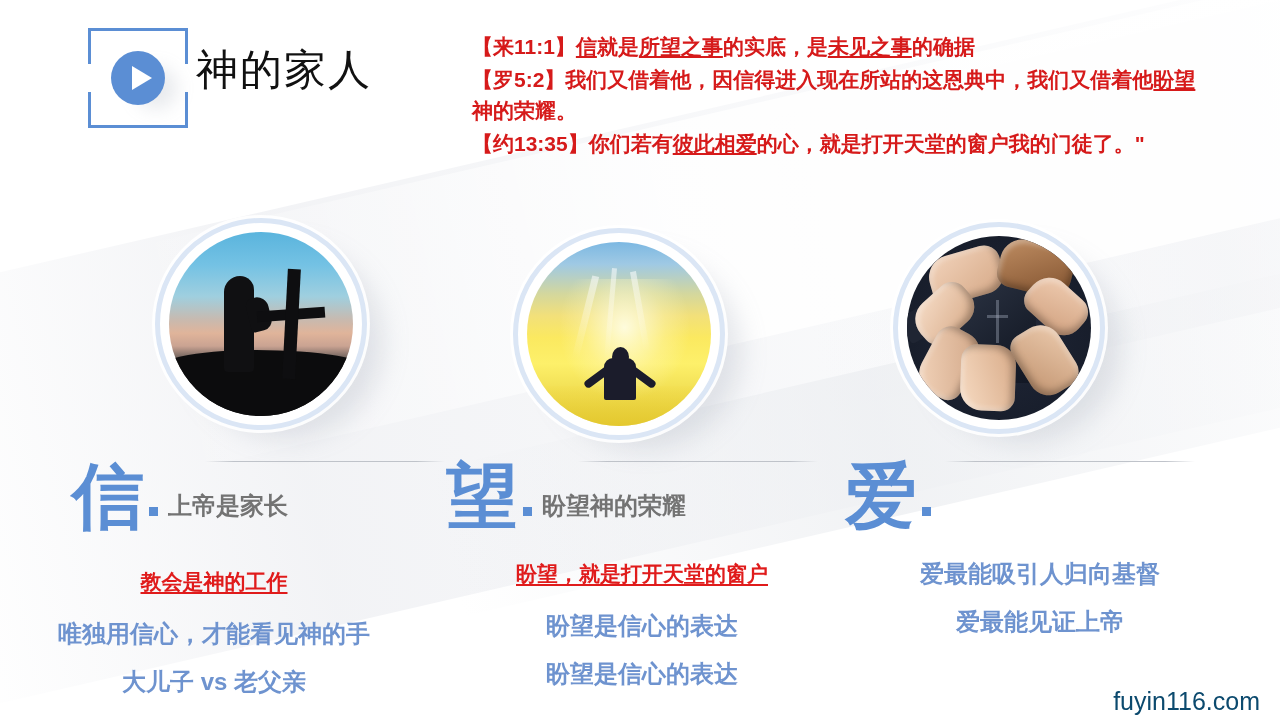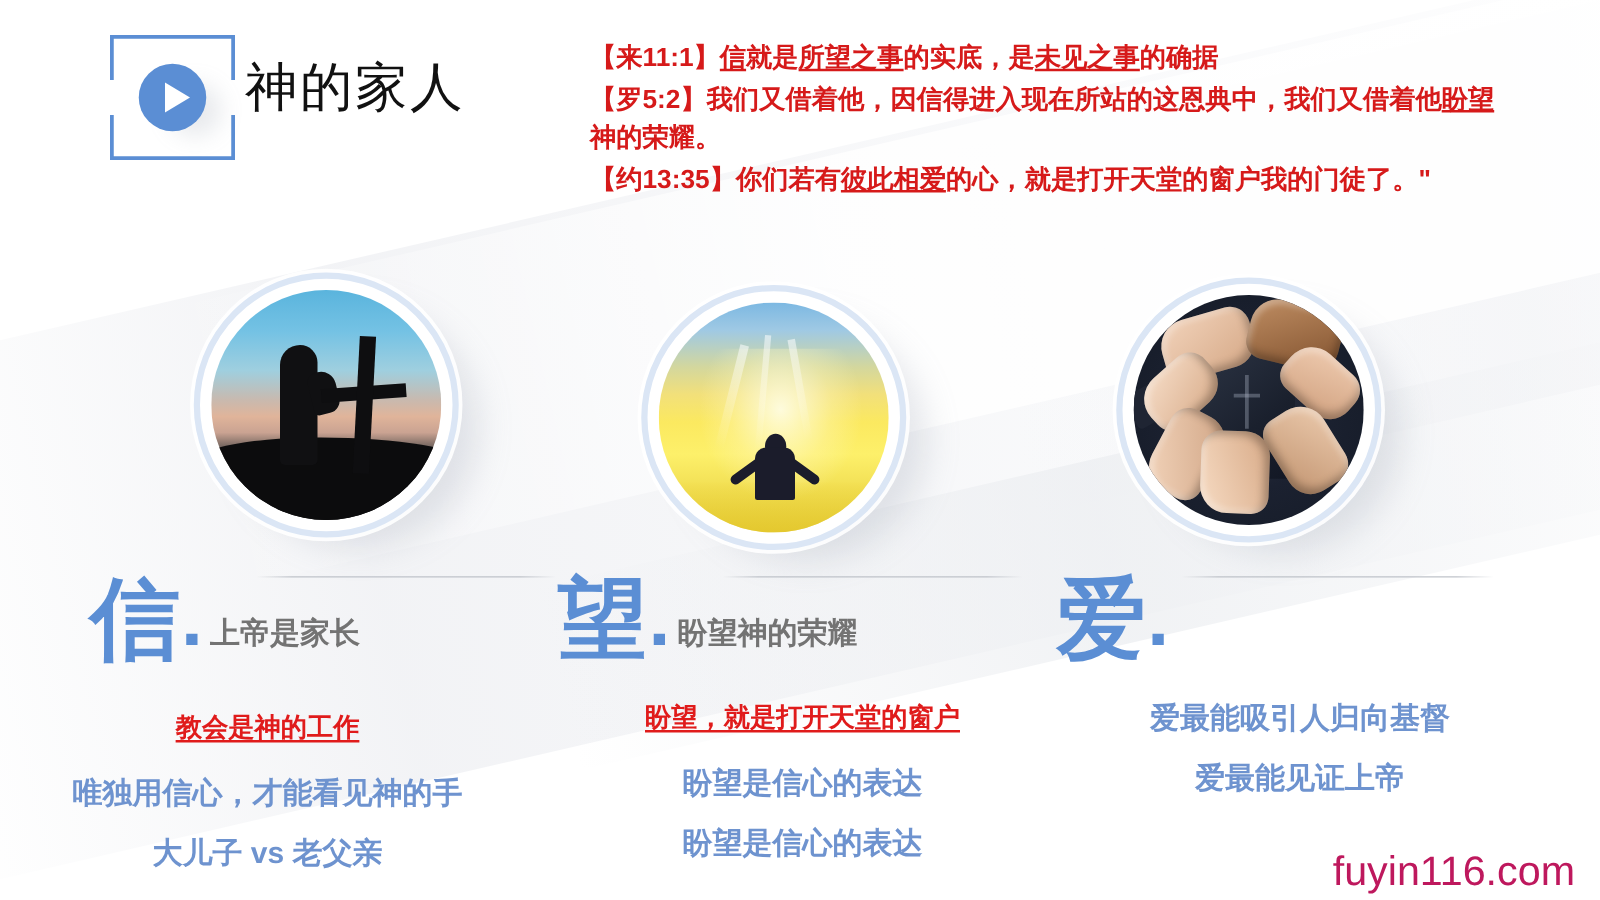--- a/index.html
+++ b/index.html
@@ -350,22 +350,22 @@
     white-space: nowrap;
   }
   .text-1 { left: 14px;  top: 568px; }
   .text-2 { left: 442px; top: 560px; }
   .text-3 { left: 840px; top: 558px; }
 
   
   .watermark {
     position: absolute;
     right: 20px; bottom: 4px;
-    font-size: 33px;
-    color: #be185d;
+    font-size: 25px;
+    color: #0c4a6e;
     font-family: "Liberation Sans", "DejaVu Sans", sans-serif;
     letter-spacing: 0px;
   }
 </style>
 </head>
 <body>
 
 <div class="slide">
 
   <div class="bg-layer">

